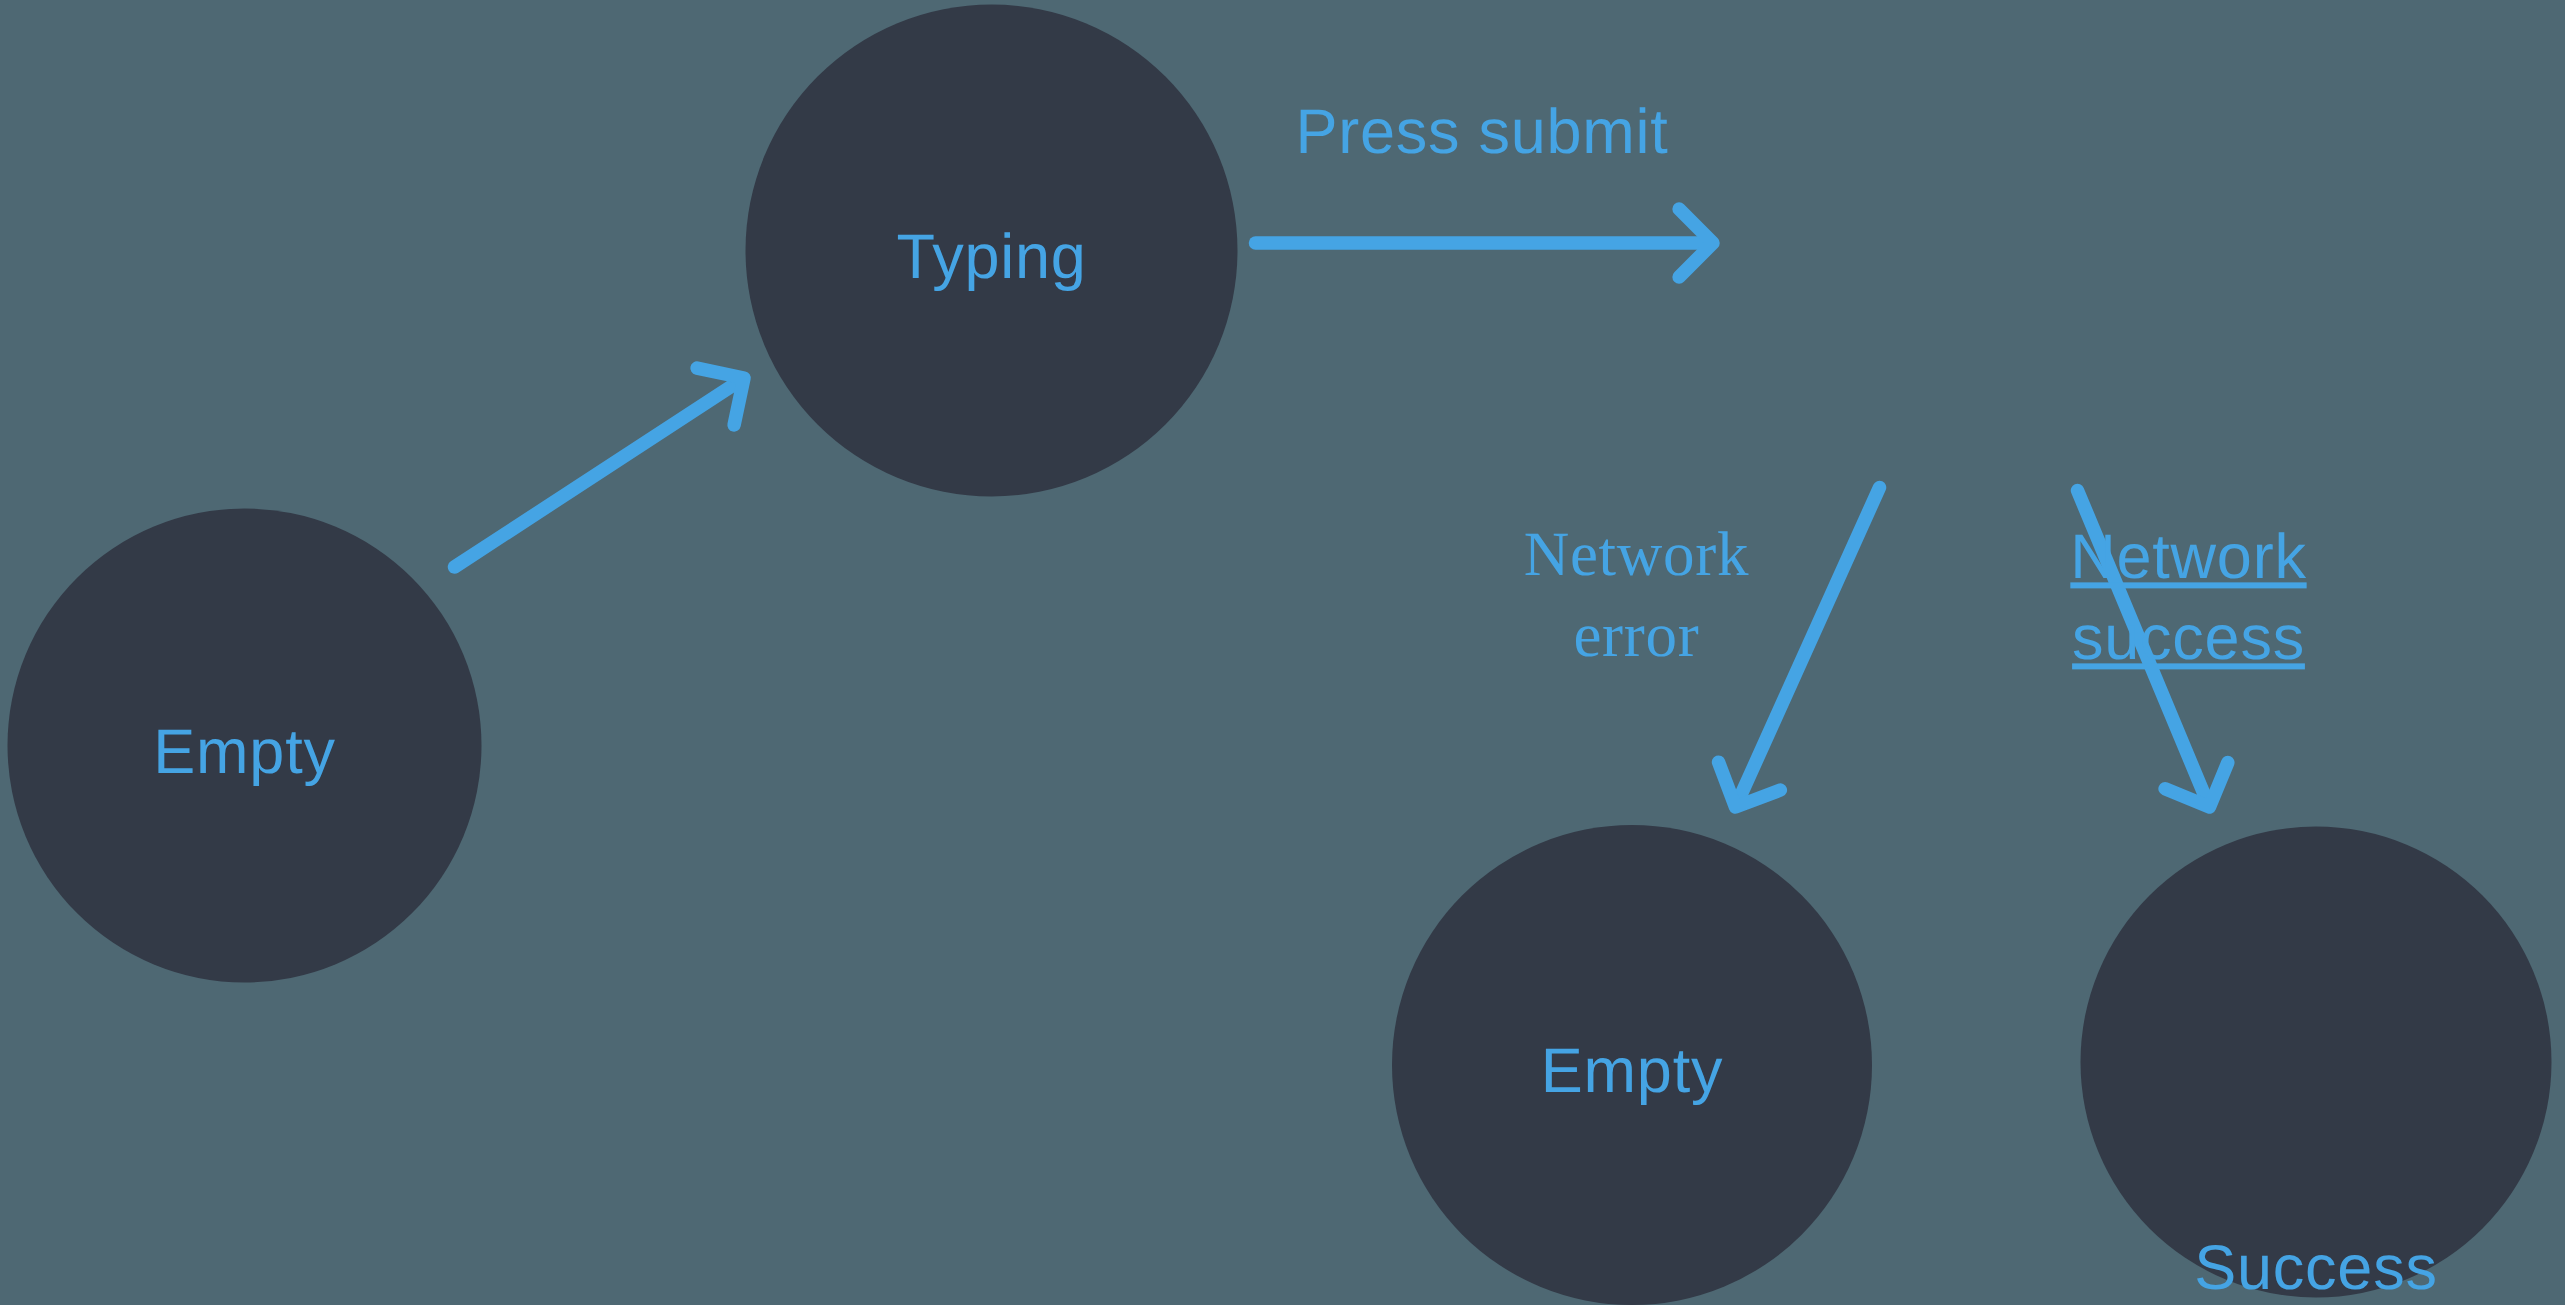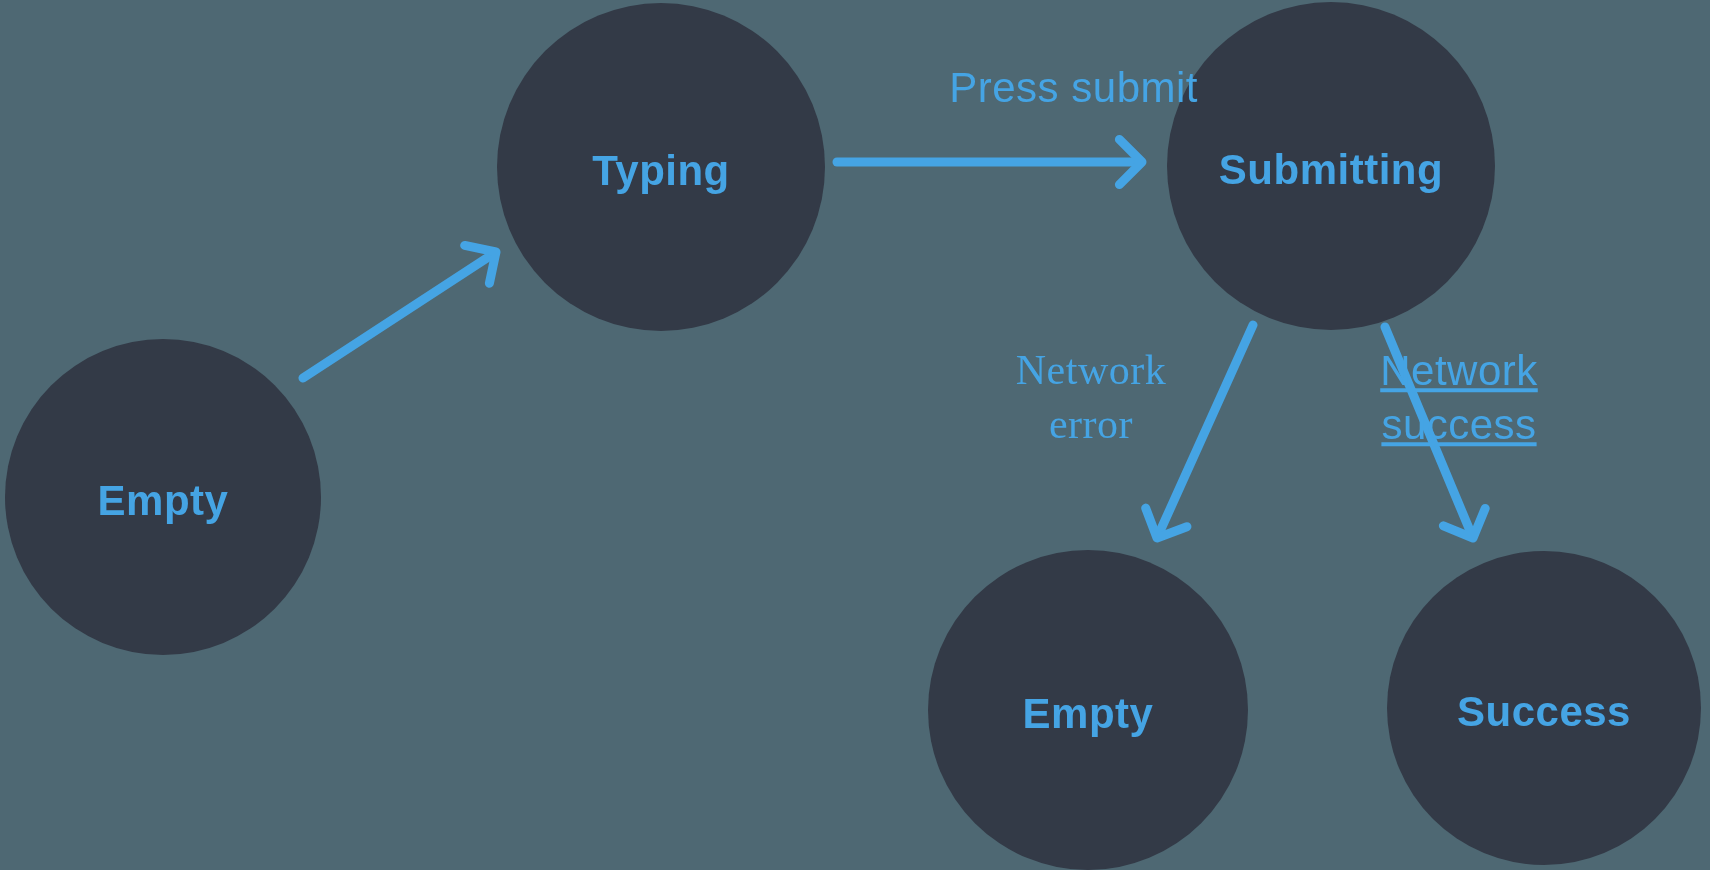--- a/index.html
+++ b/index.html
@@ -28,21 +28,21 @@
     border-radius: 50%;
     background: var(--node, #333A47);
     display: flex;
     align-items: center;
     justify-content: center;
     box-sizing: border-box;
   }
   .node-label {
     color: var(--accent, #45A4E4);
     font-size: 42px;
-    font-weight: 700;
+    font-weight: 400;
     letter-spacing: 0.5px;
     transform: translateY(4px);
     white-space: nowrap;
   }
   .edge-label {
     position: absolute;
     transform: translate(-50%, -50%);
     color: var(--accent, #45A4E4);
     font-size: 42px;
     font-weight: 500;
@@ -79,25 +79,22 @@
         <line class="arrow-stroke" x1="1385" y1="327" x2="1469.9" y2="530.6"></line>
         <polyline class="arrow-stroke" points="1485.2,508.4 1473,538 1443.4,525.8"></polyline>
       </g>
     </svg>
 <div class="node" style="left: 5px; top: 339px; width: 316px; height: 316px;">
       <span class="node-label">Empty</span>
     </div>
     <div class="node" style="left: 497px; top: 3px; width: 328px; height: 328px;">
       <span class="node-label">Typing</span>
     </div>
-    <div class="node" style="left: 1167px; top: 2px; width: 328px; height: 328px;">
-      <span class="node-label">Submitting</span>
-    </div>
     <div class="node" style="left: 928px; top: 550px; width: 320px; height: 320px;">
       <span class="node-label">Empty</span>
     </div>
-    <div class="node" style="left: 1387px; top: 551px; width: 314px; height: 314px;">
+    <div class="node" style="left: 1387px; top: 551px; width: 314px; height: 314px; align-items: flex-end;">
       <span class="node-label">Success</span>
     </div>
-    <div class="edge-label" style="left: 988px; top: 88px; width: 420px; text-align: right;">Press submit</div>
+    <div class="edge-label" style="left: 988px; top: 88px; width: 420px;">Press submit</div>
     <div class="edge-label" style="left: 1091px; top: 398px; width: 200px; font-family: Liberation Serif, serif;">Network error</div>
     <div class="edge-label" style="left: 1459px; top: 398px; width: 220px; text-decoration: underline;">Network success</div>
   </div>
 
 </body></html>

